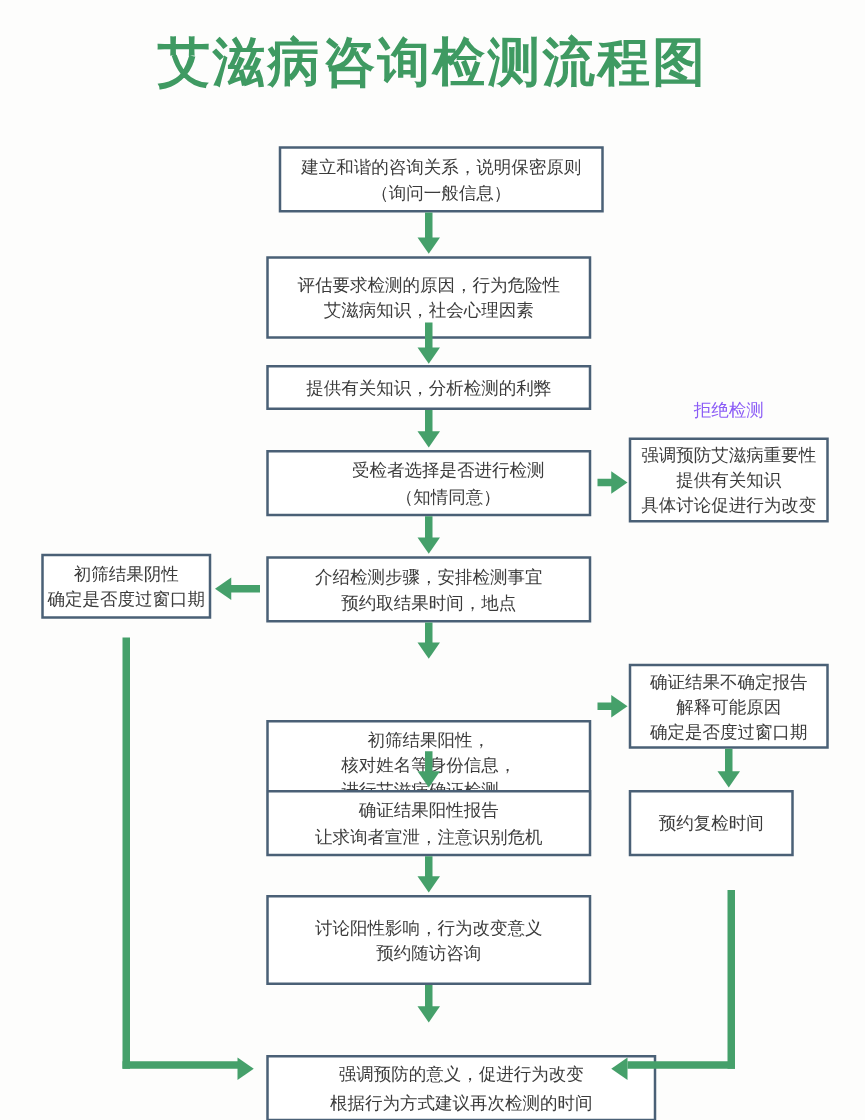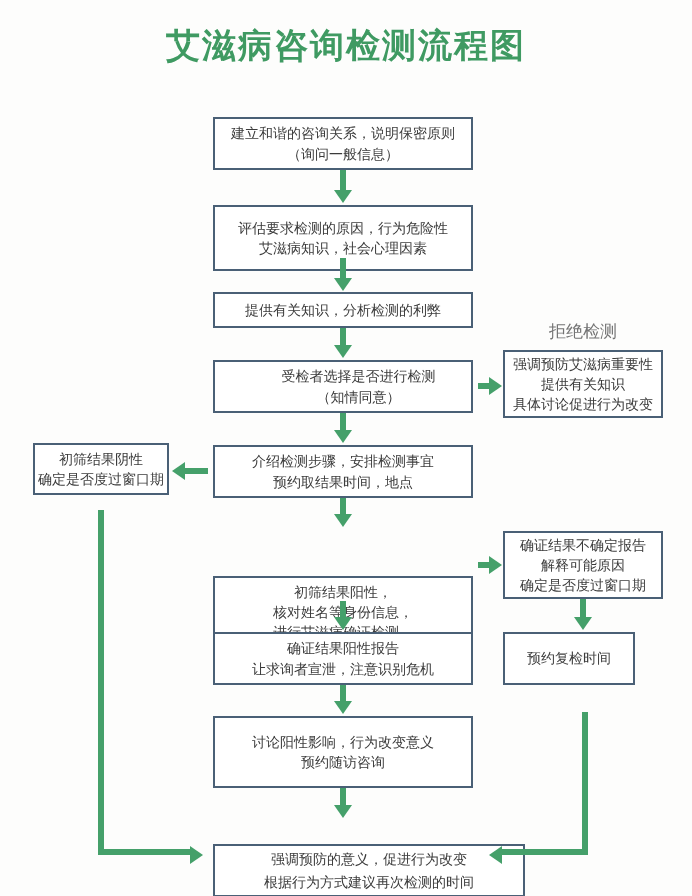--- a/index.html
+++ b/index.html
@@ -18,21 +18,21 @@
     overflow: hidden;
   }
 
   
   #chart-title {
     position: absolute;
     left: 0;
     top: 26px;
     width: 692px;
     text-align: center;
-    font-size: 34px;
+    font-size: 42px;
     font-weight: bold;
     color: #3f9a62;
     letter-spacing: 2px;
     line-height: 1.15;
     white-space: nowrap;
   }
 
   
   .node {
     position: absolute;
@@ -50,22 +50,22 @@
     padding: 3px 4px;
   }
   .node .ln {
     display: block;
     white-space: nowrap;
   }
 
   
   .label-free {
     position: absolute;
-    font-size: 17px;
-    color: #737373;
+    font-size: 14px;
+    color: #8b5cf6;
     text-align: center;
     white-space: nowrap;
   }
 
   
   .vline {
     position: absolute;
     width: 6px;
     background: #45a06a;
   }
@@ -99,21 +99,21 @@
     border-right: 13px solid #45a06a;
   }
 </style>
 </head>
 <body>
 
 <div id="canvas" style="background: rgb(253, 253, 252);">
 
   <div id="chart-title" style="color: rgb(63, 154, 98);">艾滋病咨询检测流程图</div>
 
-  <div class="node" style="left: 213px; top: 117px; width: 260px; height: 53px; border-color: rgb(74, 96, 118); background: rgb(255, 255, 255); color: rgb(59, 59, 59);">
+  <div class="node" style="left: 223px; top: 117px; width: 260px; height: 53px; border-color: rgb(74, 96, 118); background: rgb(255, 255, 255); color: rgb(59, 59, 59);">
     <span class="ln">建立和谐的咨询关系，说明保密原则</span>
     <span class="ln">（询问一般信息）</span>
   </div>
 
   <div class="vline" style="left: 340px; top: 170px; height: 25px; background: rgb(69, 160, 106);"></div>
   <div class="arrow-down" style="left: 334px; top: 190px; border-top-color: rgb(69, 160, 106);"></div>
 
   <div class="node" style="left: 213px; top: 205px; width: 260px; height: 66px; border-color: rgb(74, 96, 118); background: rgb(255, 255, 255); color: rgb(59, 59, 59);">
     <span class="ln">评估要求检测的原因，行为危险性</span>
     <span class="ln">艾滋病知识，社会心理因素</span>

